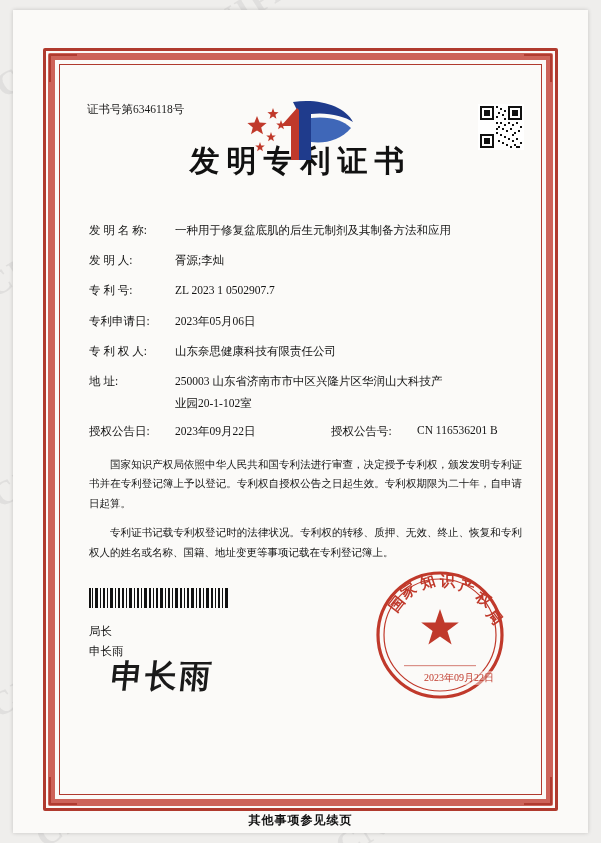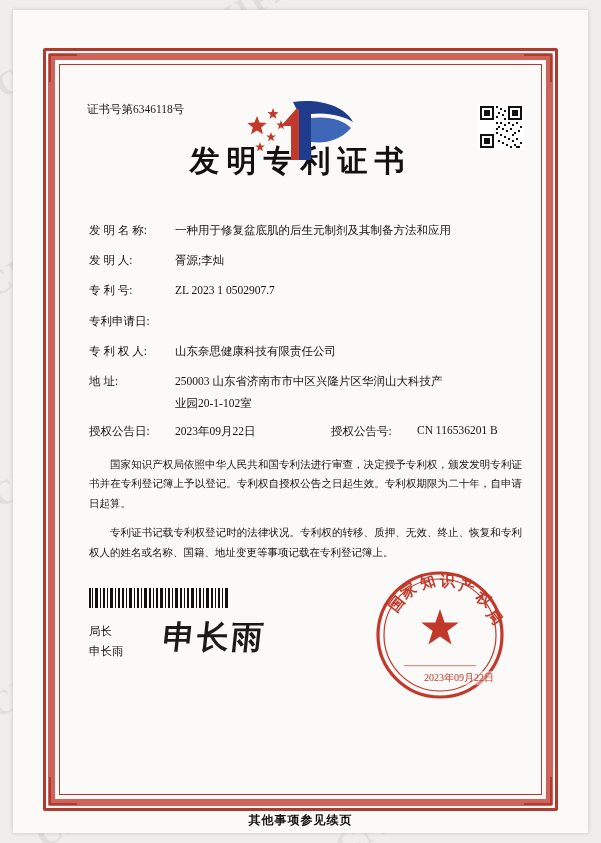--- a/index.html
+++ b/index.html
@@ -96,20 +96,21 @@
     font-family:"Liberation Serif","DejaVu Serif",serif;
     text-indent:21px;
   }
   .para.first{margin-top:16px;}
   .barcode{
     margin:26px 0 0 18px;height:20px;width:140px;
   }
   .sign-block{
     margin-left:18px;margin-top:14px;display:flex;align-items:flex-start;
     font-family:"Liberation Serif","DejaVu Serif",serif;
+    flex-direction:column;
   }
   .sign-labels{font-size:11.5px;line-height:1.7;color:#141414;width:52px;}
   .signature{
     margin-left:22px;margin-top:-6px;
     font-family:"Liberation Serif","DejaVu Serif",serif;
     font-size:32px;font-weight:bold;color:#1a1a1a;
     letter-spacing:2px;
     transform:skewX(-6deg);
   }
   
@@ -256,20 +257,21 @@
         <div class="row">
           <div class="lbl">发 明 人:</div>
           <div class="val">胥源;李灿</div>
         </div>
         <div class="row">
           <div class="lbl">专 利 号:</div>
           <div class="val">ZL 2023 1 0502907.7</div>
         </div>
         <div class="row">
           <div class="lbl">专利申请日:</div>
+          <div class="val">2023年05月06日</div>
         </div>
         <div class="row">
           <div class="lbl">专 利 权 人:</div>
           <div class="val">山东奈思健康科技有限责任公司</div>
         </div>
         <div class="row">
           <div class="lbl">地 址:</div>
           <div class="val">250003 山东省济南市市中区兴隆片区华润山大科技产</div>
         </div>
         <div class="addr-cont">业园20-1-102室</div>

